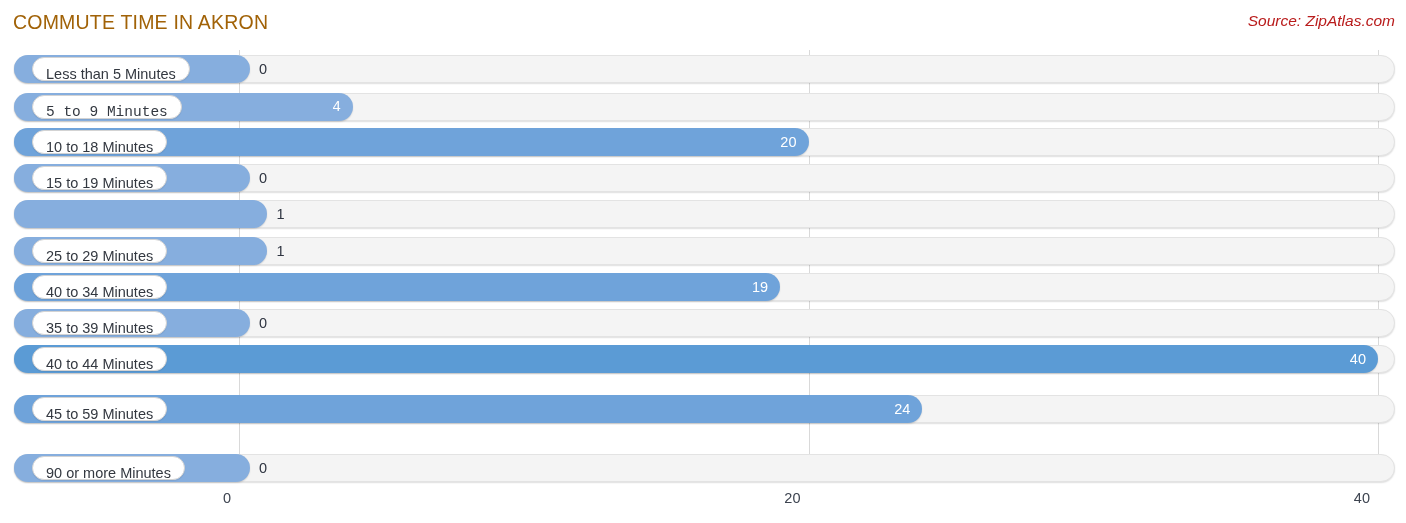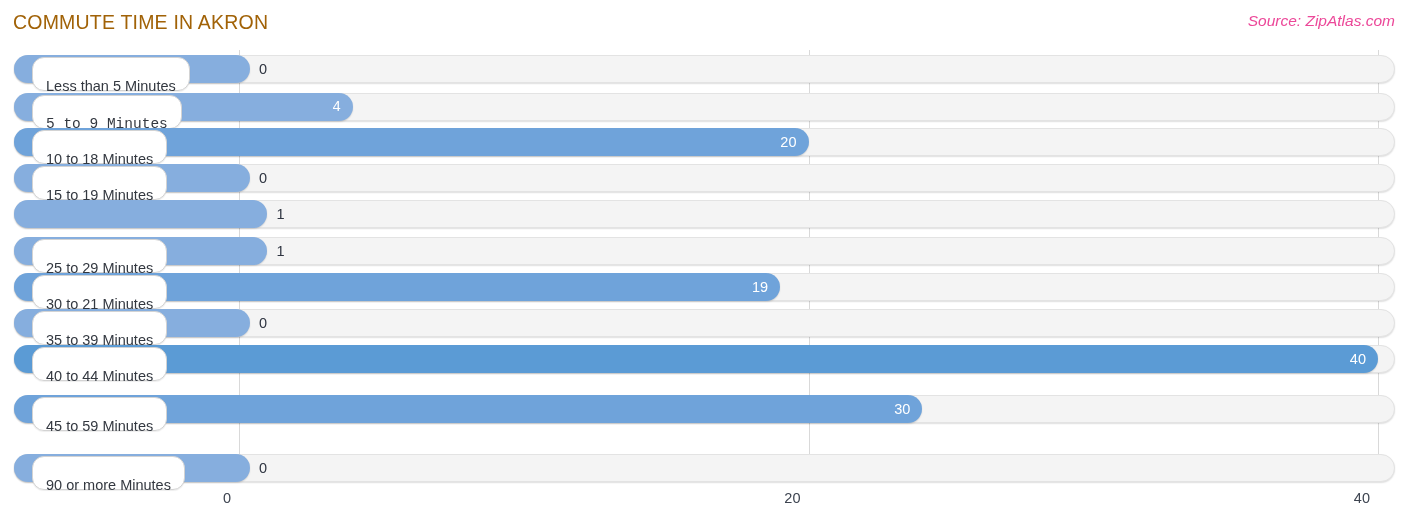--- a/index.html
+++ b/index.html
@@ -31,21 +31,21 @@
     color: #a16207;
     font-weight: 400;
     white-space: nowrap;
   }
   .chart-source {
     position: absolute;
     right: 11px;
     top: 12px;
     font-size: 15.5px;
     font-style: italic;
-    color: #ec4899;
+    color: #b91c1c;
     white-space: nowrap;
   }
 
   
   .plot {
     position: absolute;
     left: 0;
     top: 46px;
     width: 1406px;
     height: 440px;
@@ -110,21 +110,21 @@
     background: #6fa3da;
   }
 
   
   .label-pill {
     position: absolute;
     left: 18px;
     top: 2px;
     height: 24px;
     line-height: 24px;
-    padding: 16px 13px;
+    padding: 4px 13px;
     background: #ffffff;
     border: 1px solid #d3d3d3;
     border-radius: 12px;
     font-size: 14.5px;
     color: #333840;
     white-space: nowrap;
     box-sizing: border-box;
     box-shadow: 0 1px 1px rgba(0,0,0,0.07);
   }
 
@@ -212,40 +212,40 @@
       </div>
       <div class="row" style="top: 190.5px;">
         <div class="track"></div>
         <div class="bar" style="width: 253.475px;"></div>
         <div class="label-pill">25 to 29 Minutes</div>
         <div class="val-out" style="left: 262.475px;">1</div>
       </div>
       <div class="row" style="top: 226.8px;">
         <div class="track"></div>
         <div class="bar mid" style="width: 766.025px;"></div>
-        <div class="label-pill">30 to 21 Minutes</div>
+        <div class="label-pill">40 to 34 Minutes</div>
         <div class="val-in" style="left: 726.025px; width: 28px; text-align: right;">19</div>
       </div>
       <div class="row" style="top: 263.1px;">
         <div class="track"></div>
         <div class="bar" style="width: 236px;"></div>
         <div class="label-pill">35 to 39 Minutes</div>
         <div class="val-out" style="left: 245px;">0</div>
       </div>
       <div class="row" style="top: 299.4px;">
         <div class="track"></div>
         <div class="bar dark" style="width: 1364px;"></div>
         <div class="label-pill">40 to 44 Minutes</div>
         <div class="val-in" style="left: 1324px; width: 28px; text-align: right;">40</div>
       </div>
       <div class="row" style="top: 335.7px; margin-top: 13px;">
         <div class="track"></div>
         <div class="bar mid" style="width: 908.4px;"></div>
         <div class="label-pill">45 to 59 Minutes</div>
-        <div class="val-in" style="left: 868.4px; width: 28px; text-align: right;">30</div>
+        <div class="val-in" style="left: 868.4px; width: 28px; text-align: right;">24</div>
       </div>
       <div class="row" style="top: 408.3px;">
         <div class="track"></div>
         <div class="bar" style="width: 236px;"></div>
         <div class="label-pill">90 or more Minutes</div>
         <div class="val-out" style="left: 245px;">0</div>
       </div>
     </div>
 </div>
 

